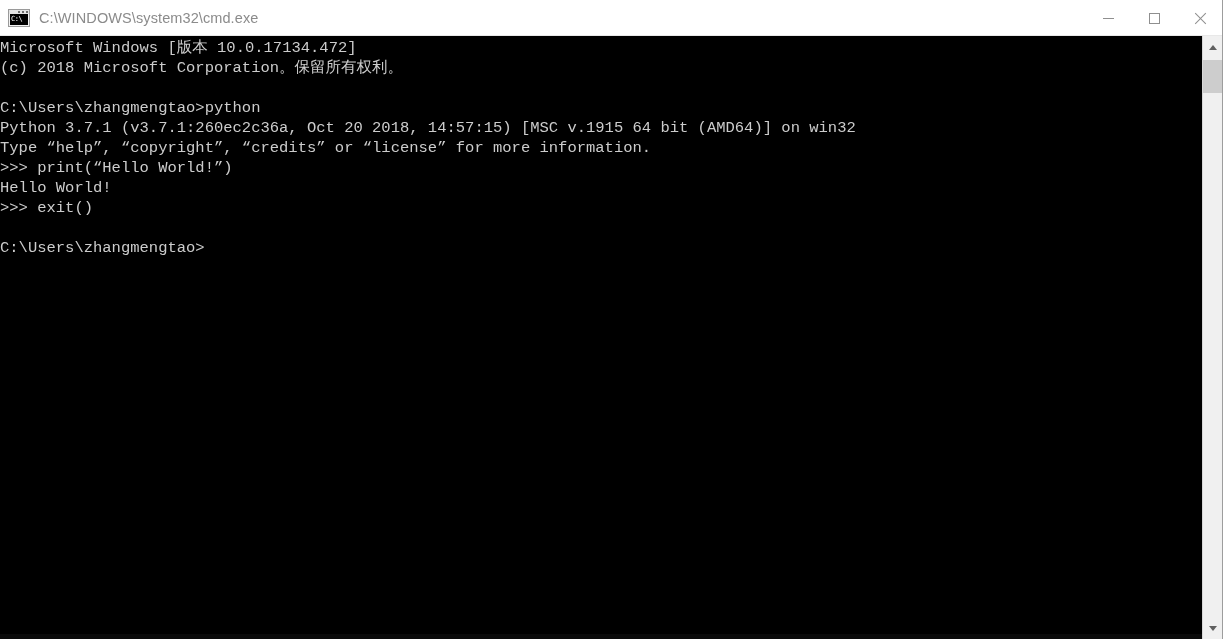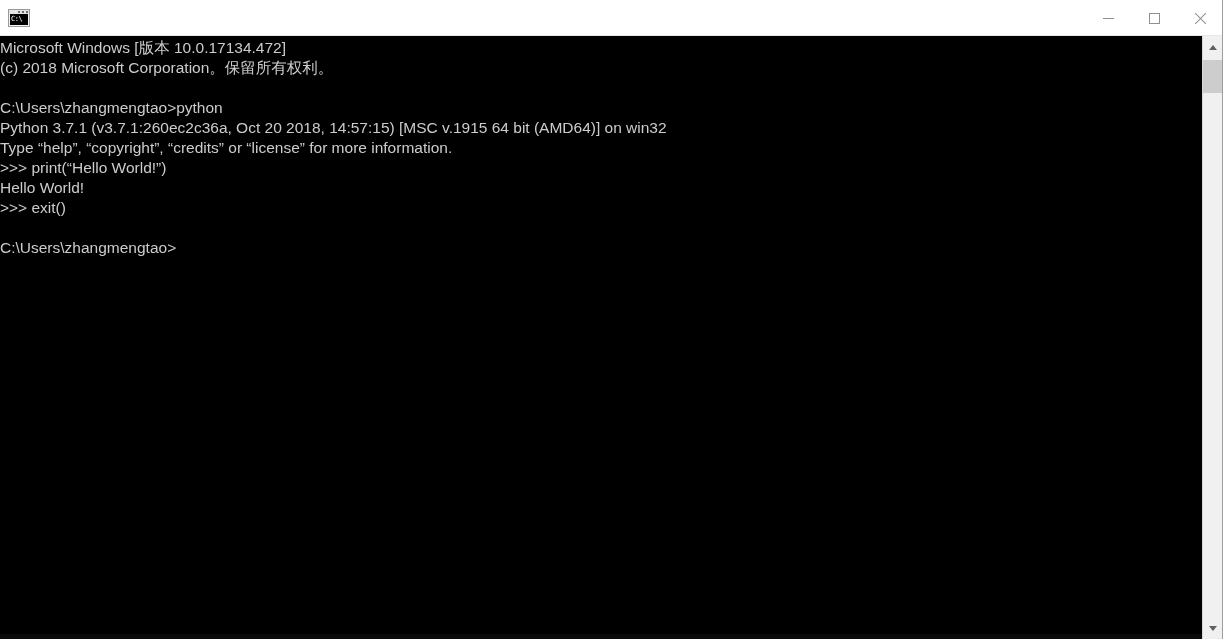--- a/index.html
+++ b/index.html
@@ -144,21 +144,21 @@
     background: #000000;
     overflow: hidden;
   }
   #console-text {
     position: absolute;
     left: 0;
     top: 2px;
     margin: 0;
     padding: 0;
     color: #cccccc;
-    font-family: Liberation Sans, sans-serif;
+    font-family: Liberation Mono, monospace;
     font-size: 15.5px;
     line-height: 20px;
     white-space: pre;
     letter-spacing: 0px;
   }
 
   
   #watermark {
     position: absolute;
     right: 21px;
@@ -246,20 +246,21 @@
   <div id="titlebar">
     <div id="title-left">
       <div id="app-icon">
         <div class="icon-titlerow">
           <span class="icon-dot" style="right:9px;"></span>
           <span class="icon-dot" style="right:5px;"></span>
           <span class="icon-dot" style="right:1px;"></span>
         </div>
         <div class="icon-screen">C:\</div>
       </div>
+      <span id="title-text">C:\WINDOWS\system32\cmd.exe</span>
     </div>
 
     <div id="win-controls">
       <div class="win-btn">
         <span class="glyph-min"></span>
       </div>
       <div class="win-btn">
         <span class="glyph-max"></span>
       </div>
       <div class="win-btn">

